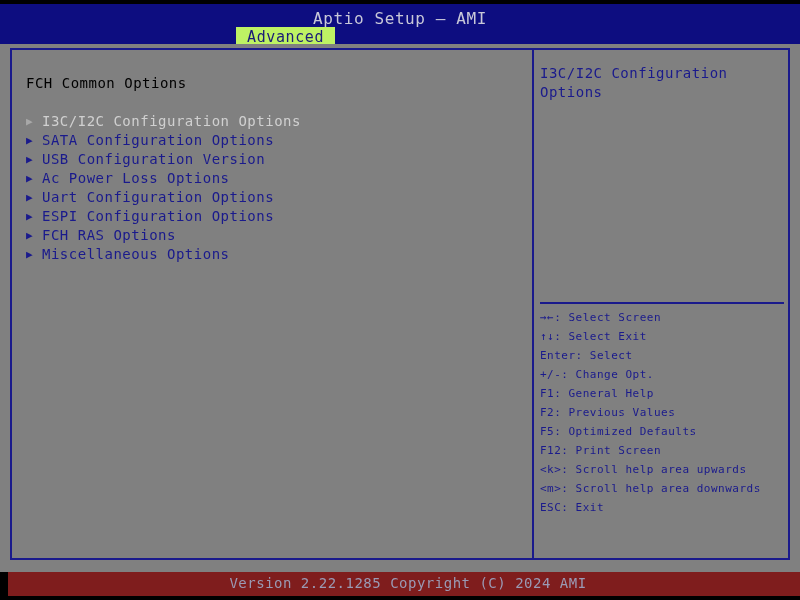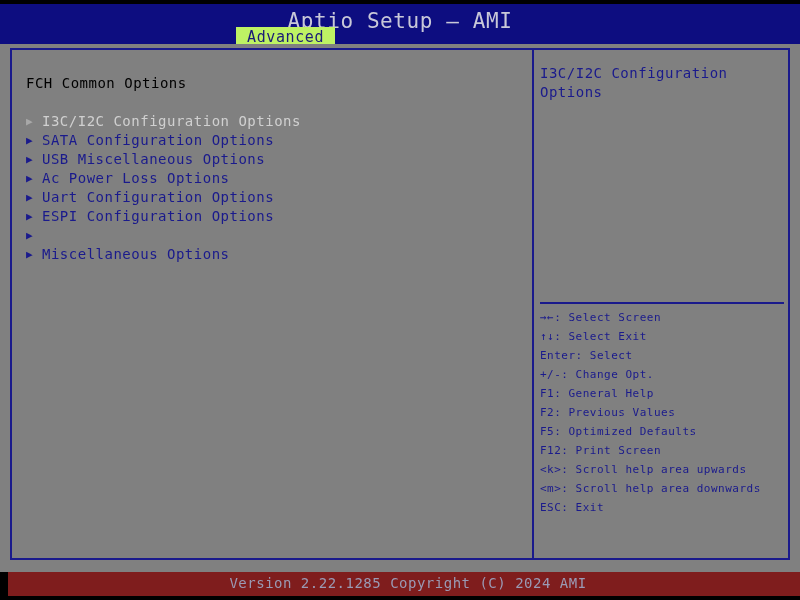--- a/index.html
+++ b/index.html
@@ -24,21 +24,21 @@
 
   
   .header {
     position:absolute; left:0; top:4px; width:800px; height:40px;
     background:#0d0d80;
   }
   .header-title {
     position:absolute; left:0; top:5px; width:800px;
     text-align:center;
     color:#c8c8d8;
-    font-size:21px;
+    font-size:16px;
     letter-spacing:0.6px;
     white-space:pre;
   }
   .tabbar {
     position:absolute; left:0; top:23px; width:800px; height:21px;
   }
   .tab-active {
     position:absolute; left:236px; top:0px;
     height:36px; line-height:20px;
     padding:0 11px;
@@ -175,25 +175,25 @@
 
   <div class="body-area"></div>
   <div class="frame"></div>
   <div class="v-divider"></div>
 
   <div class="left-panel">
     <div class="panel-title">FCH Common Options</div>
     <div class="menu-list" id="menu-list">
         <div class="menu-item selected"><span class="caret">▶</span><span>I3C/I2C Configuration Options</span></div>
         <div class="menu-item"><span class="caret">▶</span><span>SATA Configuration Options</span></div>
-        <div class="menu-item"><span class="caret">▶</span><span>USB Miscellaneous Options</span></div>
+        <div class="menu-item"><span class="caret">▶</span><span>USB Configuration Version</span></div>
         <div class="menu-item"><span class="caret">▶</span><span>Ac Power Loss Options</span></div>
         <div class="menu-item"><span class="caret">▶</span><span>Uart Configuration Options</span></div>
         <div class="menu-item"><span class="caret">▶</span><span>ESPI Configuration Options</span></div>
-        <div class="menu-item"><span class="caret">▶</span></div>
+        <div class="menu-item"><span class="caret">▶</span><span>FCH RAS Options</span></div>
         <div class="menu-item"><span class="caret">▶</span><span>Miscellaneous Options</span></div>
       </div>
   </div>
 
   <div class="right-panel">
     <div class="help-text">I3C/I2C Configuration Options</div>
     <div class="help-divider"></div>
     <div class="legend" id="legend">
         <div class="legend-row">→←: Select Screen</div>
         <div class="legend-row">↑↓: Select Exit</div>

